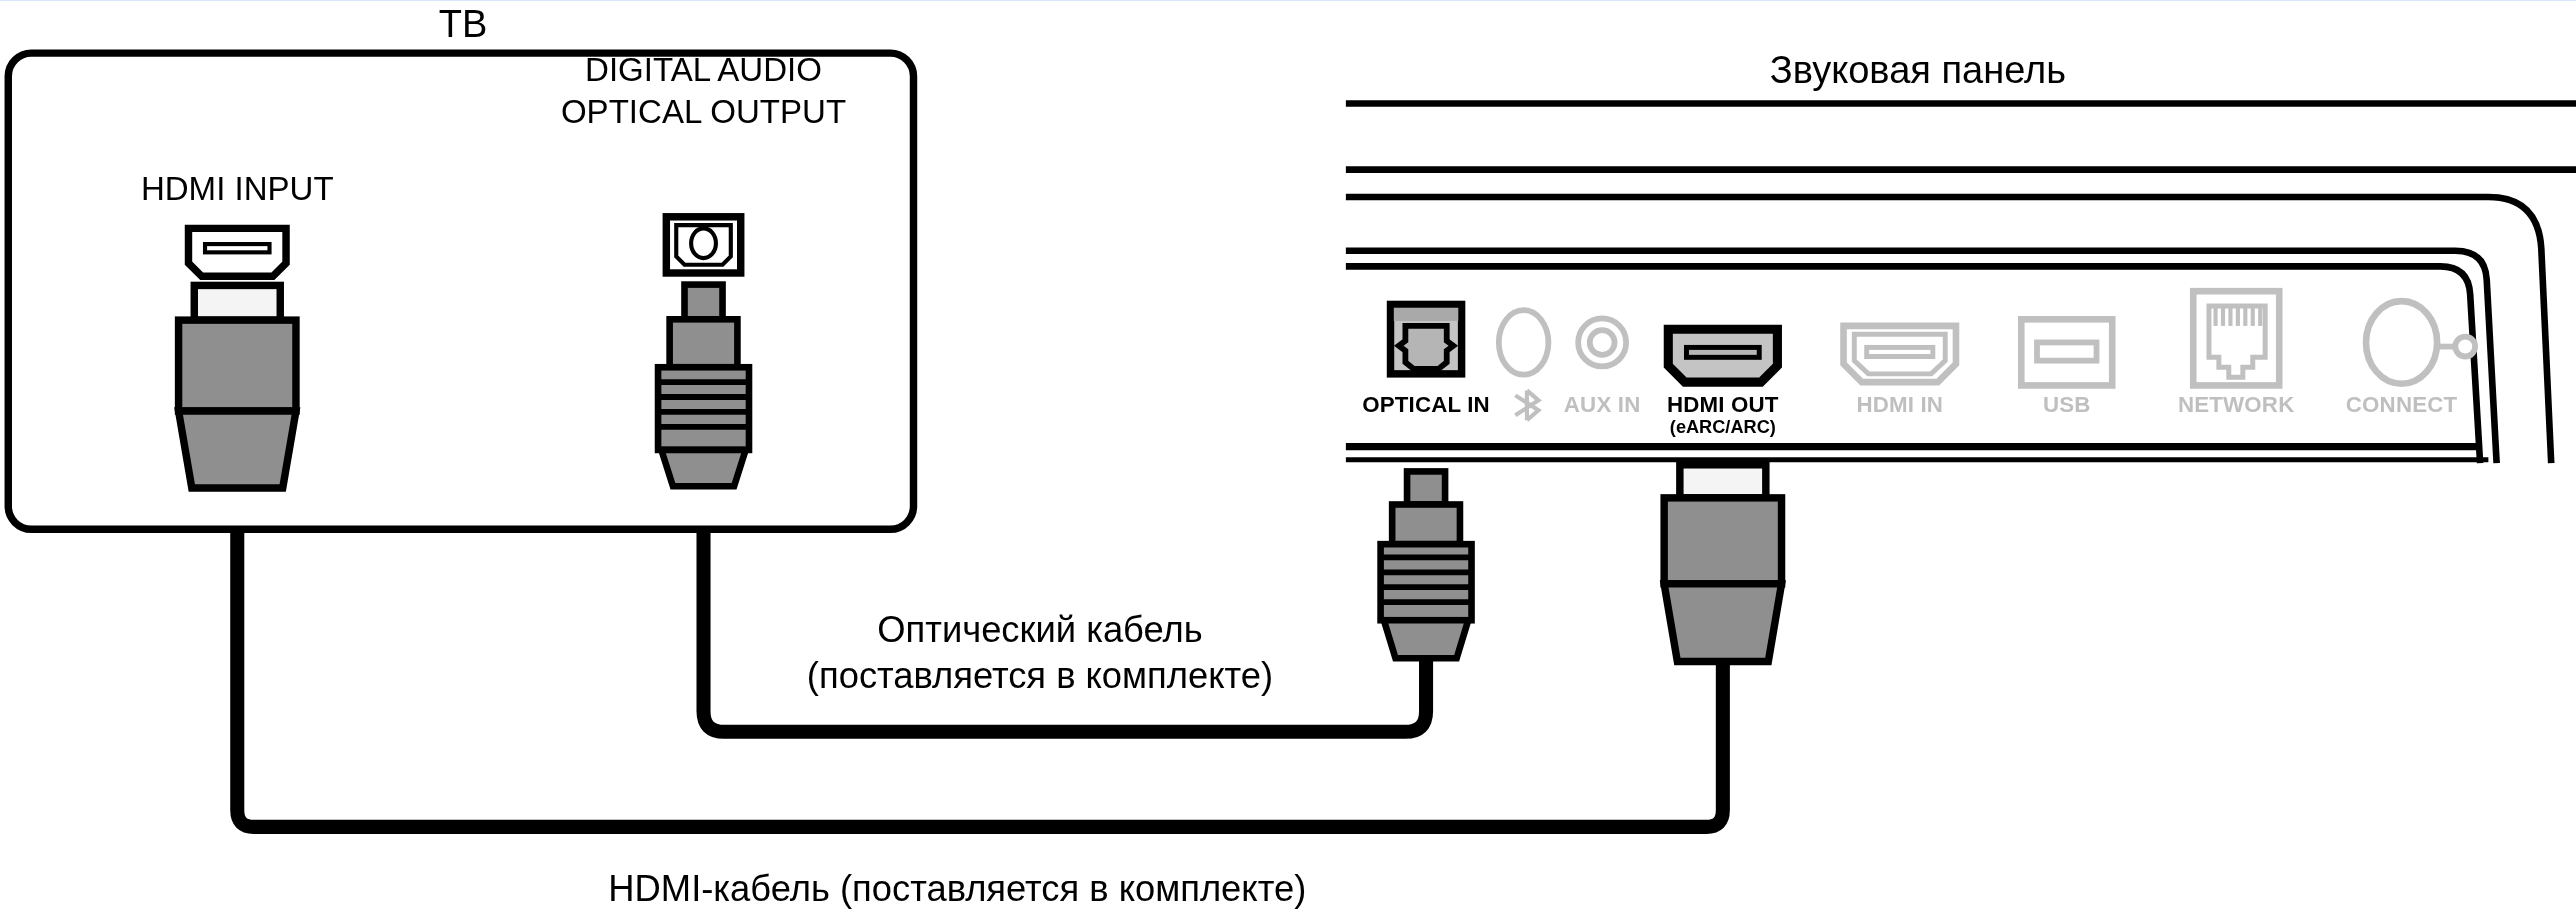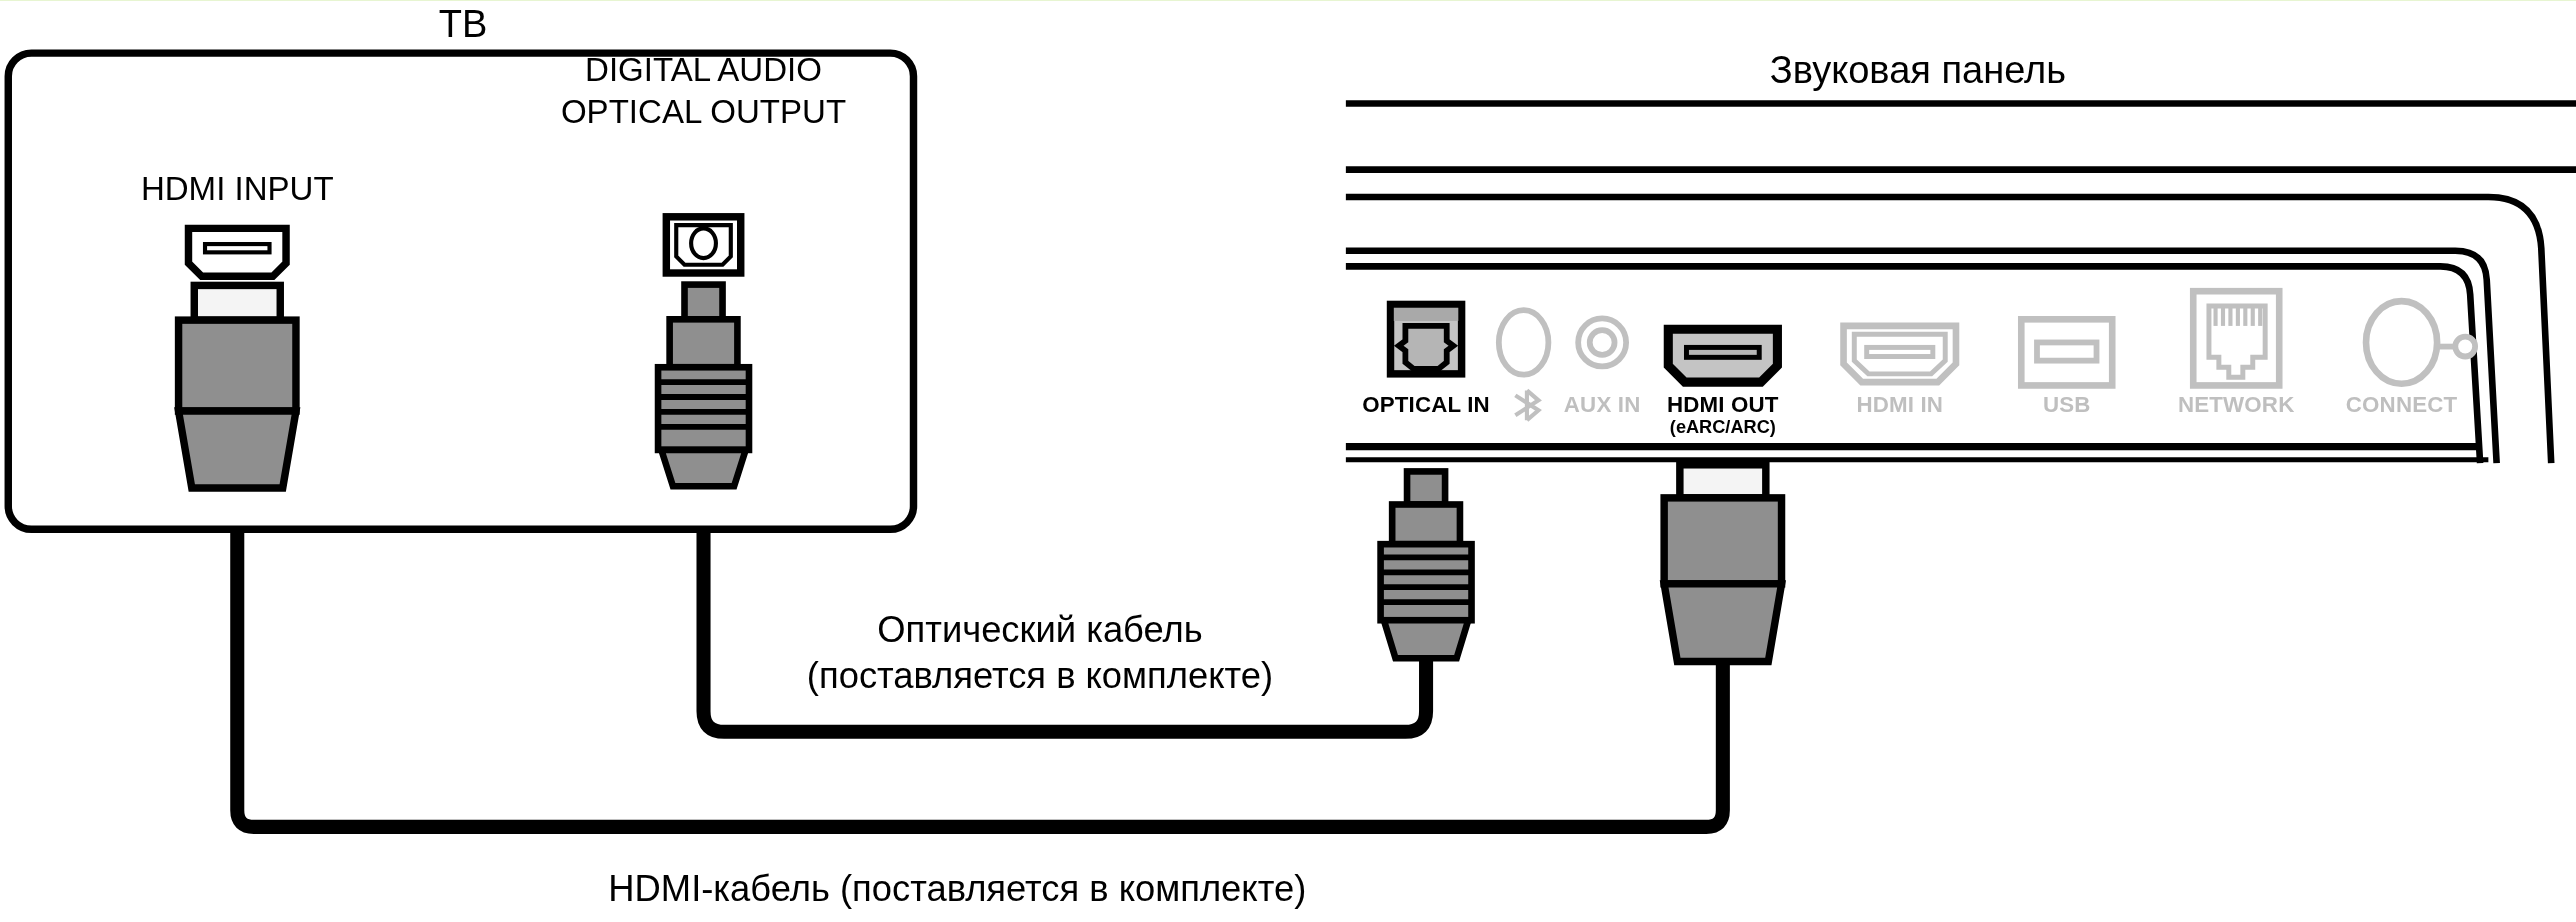--- a/index.html
+++ b/index.html
@@ -11,21 +11,21 @@
   body {
     font-family: "Liberation Sans", sans-serif;
     width: 2576px;
     height: 923px;
     overflow: hidden;
   }
   #diagram-root {
     position: relative;
     width: 2576px;
     height: 696px;
-    background: #84cc16;
+    background: #3b82f6;
   }
   svg#diagram {
     position: absolute;
     left: 0;
     top: 0;
     width: 2576px;
     height: 923px;
     display: block;
   }
   text {

